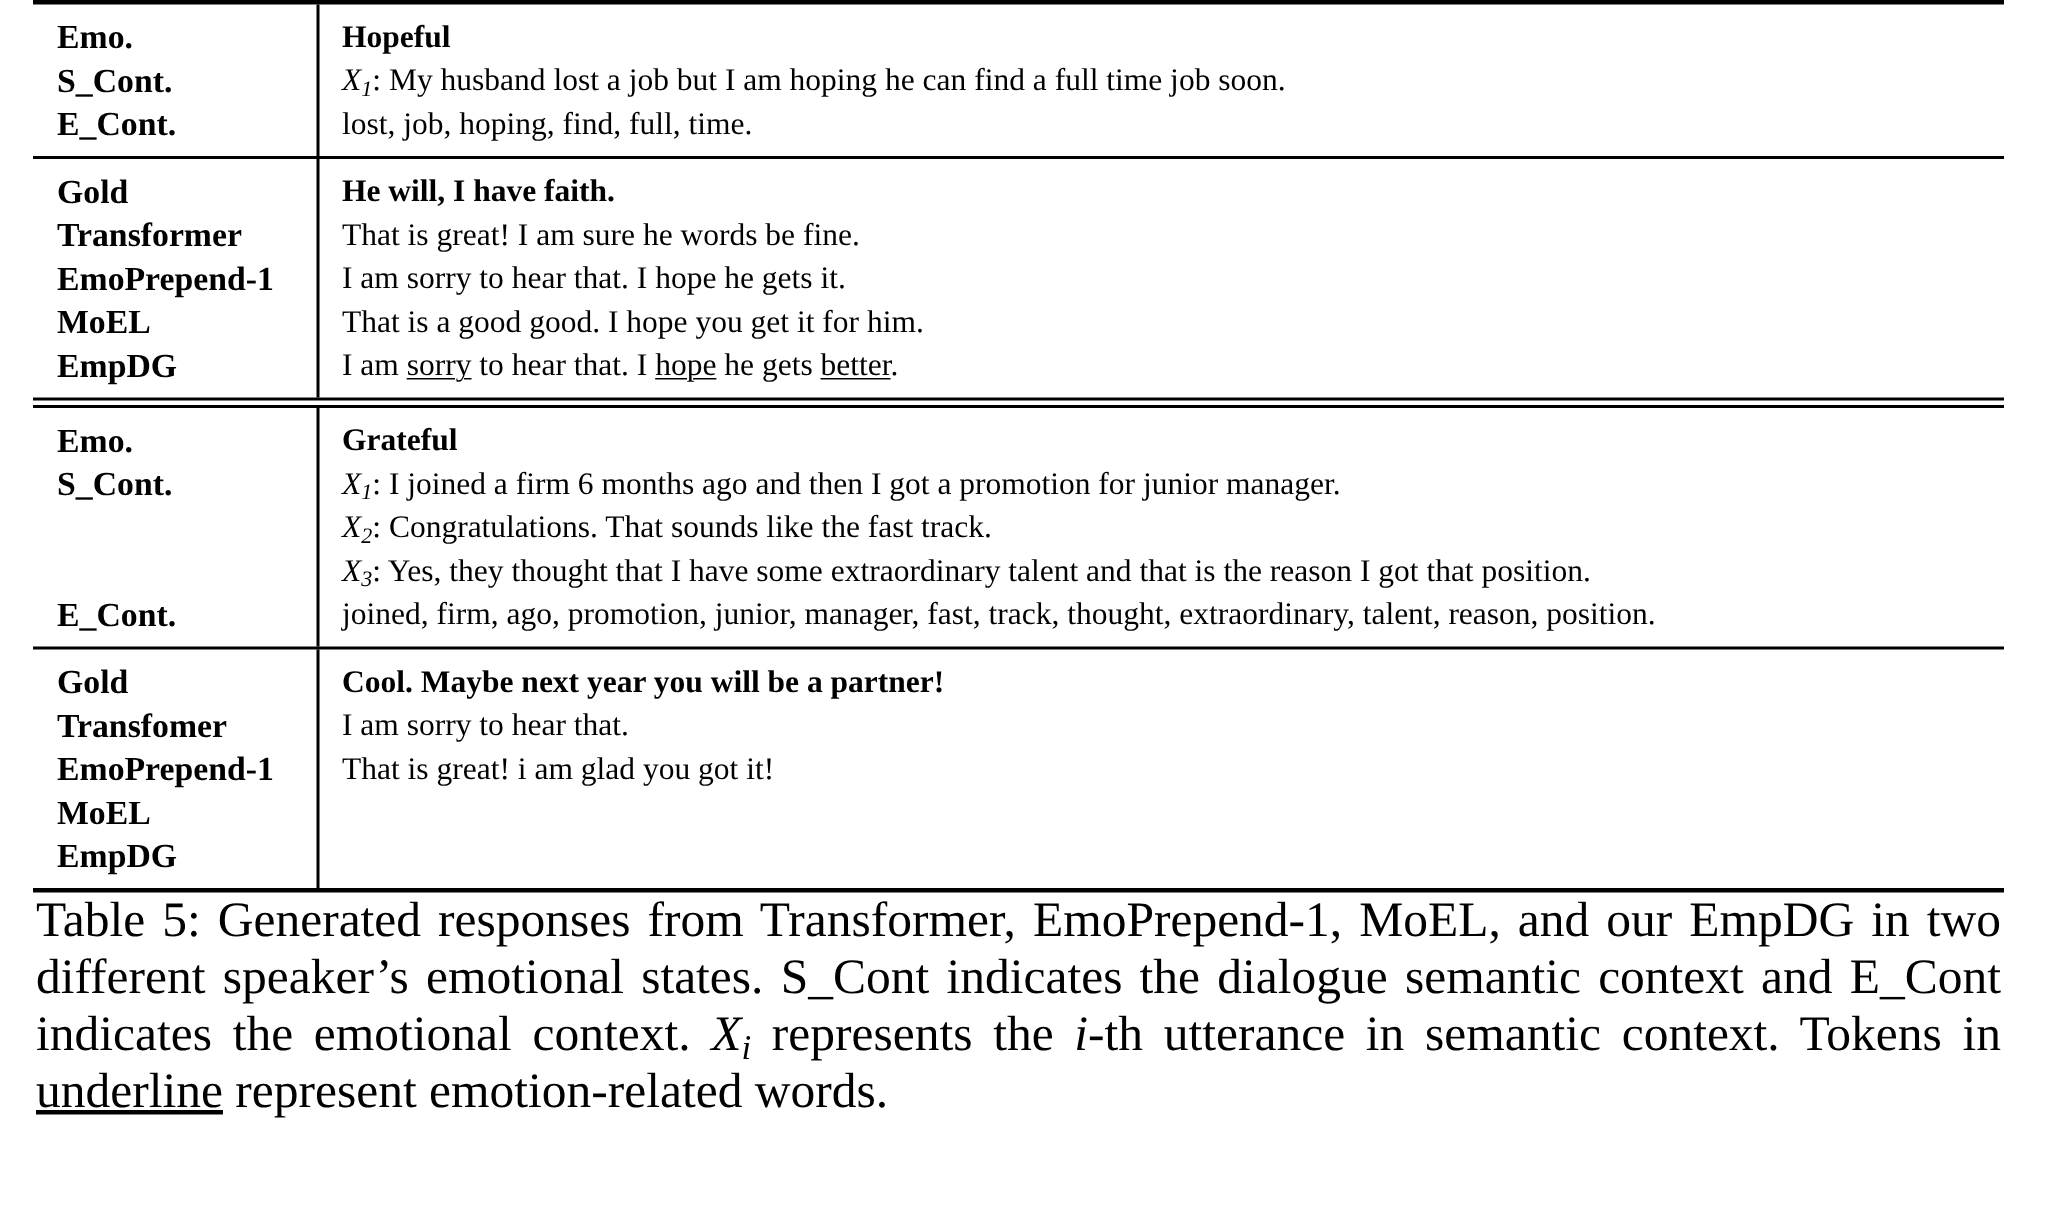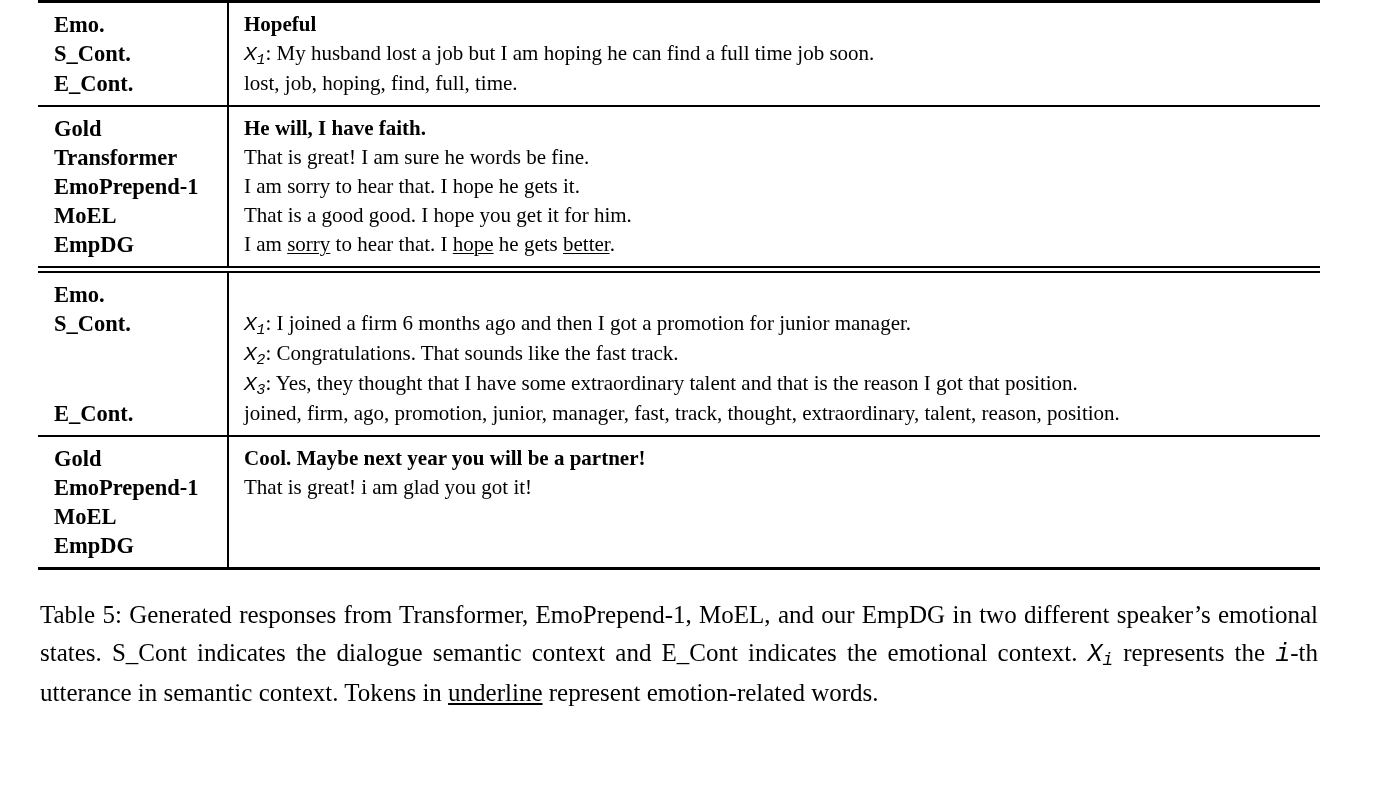--- a/index.html
+++ b/index.html
@@ -14,21 +14,21 @@
     font-family: "Liberation Serif", "DejaVu Serif", serif;
     color: #000000;
     overflow: hidden;
   }
 
   .page {
     position: relative;
     width: 1358px;
     height: 804px;
     box-sizing: border-box;
-    padding: 0 38px;
+    padding: 0 22px;
   }
 
   
   .rule-thick {
     height: 0;
     border-top: 3px solid #000;
     margin: 0;
   }
   .rule-thin {
     height: 0;
@@ -80,40 +80,39 @@
     box-sizing: border-box;
     white-space: nowrap;
   }
   .cell.b { font-weight: bold; }
 
   .pad-top { height: 7px; }
   .pad-bot { height: 7px; }
 
   
   .mvar {
-    font-family: Liberation Mono, monospace;
+    font-family: Liberation Serif, serif;
     font-style: italic;
   }
   .mvar sub {
     font-style: italic;
     font-size: 0.70em;
     vertical-align: -0.25em;
     line-height: 0;
   }
 
   u.emo {
     text-decoration: underline;
     text-decoration-thickness: from-font;
     text-underline-offset: 2px;
   }
 
   
   .caption {
-    margin-top: 26px;
-    font-size: 25px;
+    font-size: 33px;
     line-height: 38px;
     text-align: justify;
     text-align-last: left;
     padding: 0 2px;
   }
   .caption u {
     text-decoration: underline;
     text-underline-offset: 2px;
   }
 </style>
@@ -175,20 +174,21 @@
   </div>
 
   <div class="rule-double"></div>
 
   <div class="block">
     <div class="vline"></div>
     <div class="pad-top"></div>
     <div class="rows">
         <div class="row">
           <div class="lbl b">Emo.</div>
+          <div class="cell b">Grateful</div>
         </div>
         <div class="row">
           <div class="lbl b">S_Cont.</div>
           <div class="cell"><span class="mvar">X<sub>1</sub></span>: I joined a firm 6 months ago and then I got a promotion for junior manager.</div>
         </div>
         <div class="row">
           <div class="lbl">&nbsp;</div>
           <div class="cell"><span class="mvar">X<sub>2</sub></span>: Congratulations. That sounds like the fast track.</div>
         </div>
         <div class="row">
@@ -207,20 +207,24 @@
 
   <div class="block">
     <div class="vline"></div>
     <div class="pad-top"></div>
     <div class="rows">
         <div class="row">
           <div class="lbl b">Gold</div>
           <div class="cell b">Cool. Maybe next year you will be a partner!</div>
         </div>
         <div class="row">
+          <div class="lbl">Transfomer</div>
+          <div class="cell">I am sorry to hear that.</div>
+        </div>
+        <div class="row">
           <div class="lbl">EmoPrepend-1</div>
           <div class="cell">That is great! i am glad you got it!</div>
         </div>
         <div class="row">
           <div class="lbl">MoEL</div>
         </div>
         <div class="row">
           <div class="lbl">EmpDG</div>
         </div>
       </div>

